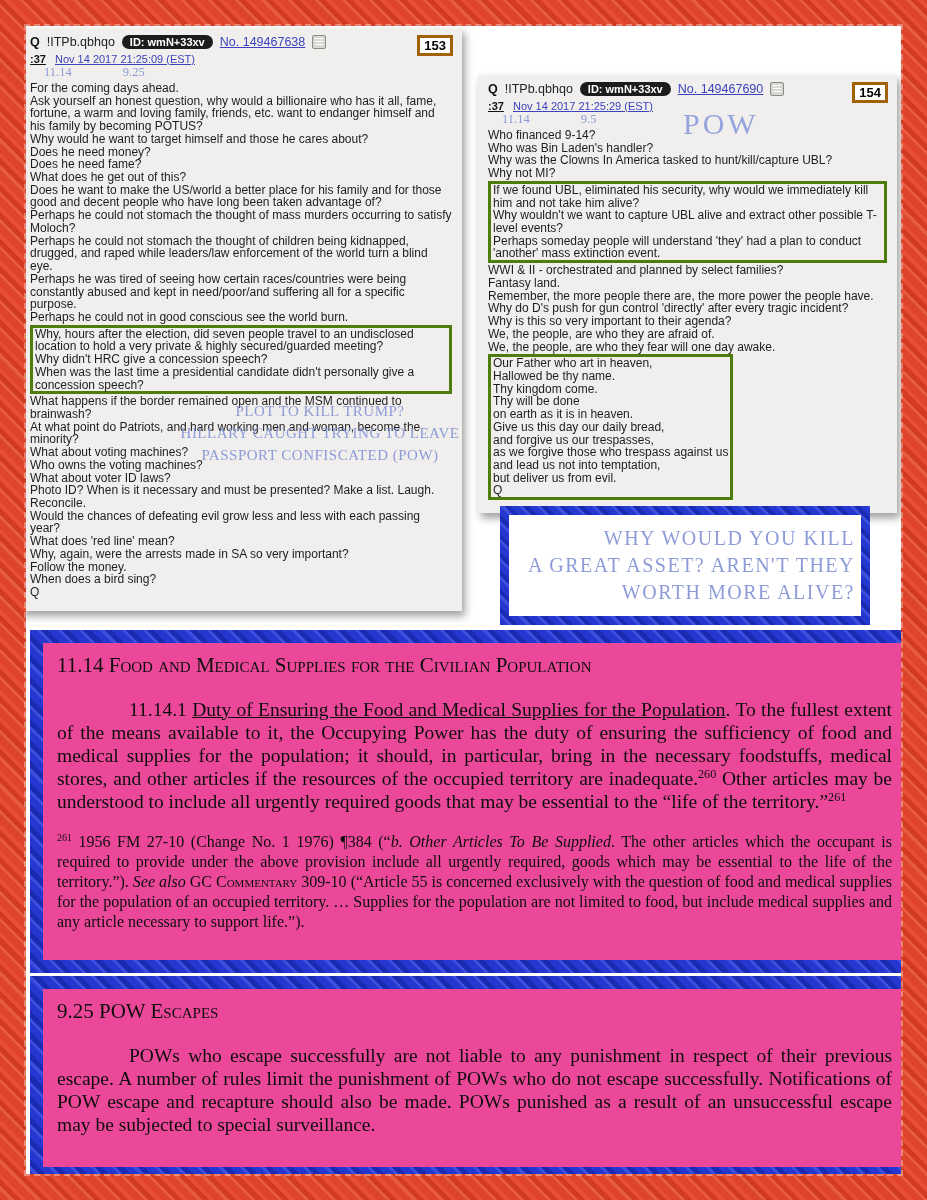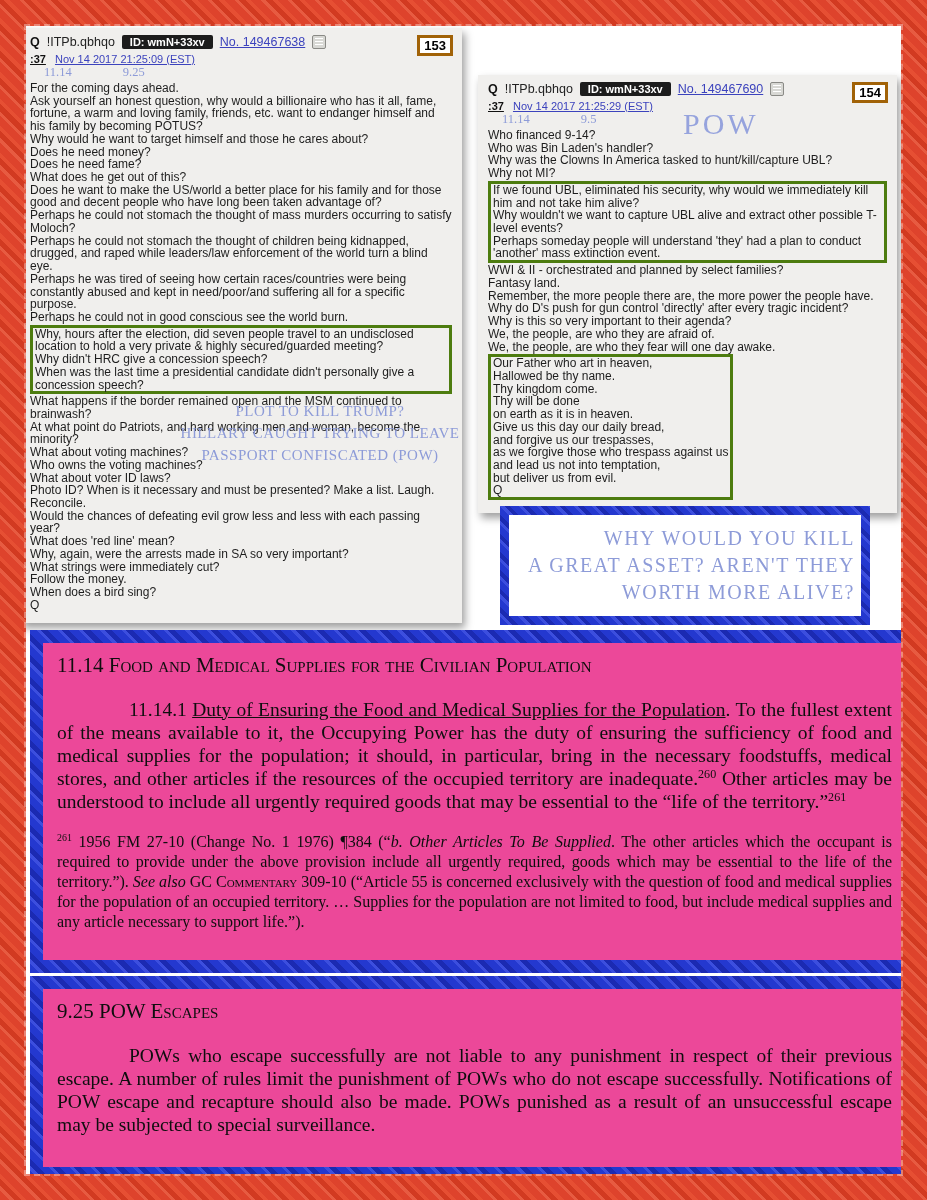--- a/index.html
+++ b/index.html
@@ -17,21 +17,21 @@
   
   .post{position:absolute;background:#f0efed;z-index:10;
     box-shadow:3px 5px 8px rgba(0,0,0,.38);
     padding:7px 10px 12px 10px;color:#1d1d1d;}
   .post-1{left:20px;top:28px;width:422px;}
   .post-2{left:478px;top:75px;width:399px;}
   .post-header{font-size:12.5px;display:flex;align-items:center;gap:7px;}
   .poster-name{font-weight:bold;color:#111;}
   .trip{font-weight:normal;color:#222;}
   .id-pill{background:#1c1c1c;color:#fff;font-weight:bold;font-size:11px;
-    border-radius:2px;padding:1px 8px;}
+    border-radius:7px;padding:1px 8px;}
   .post-no{color:#3c43bd;text-decoration:underline;font-size:12.5px;cursor:pointer;}
   .clip{display:inline-block;width:12px;height:12px;background:#d8d8d4;
     border:1px solid #8a8a86;border-radius:2px;position:relative;}
   .clip:after{content:"";position:absolute;left:2px;top:2px;right:2px;height:1px;
     background:#fff;box-shadow:0 3px 0 #fff,0 6px 0 #fff;}
   .badge{position:absolute;top:7px;right:9px;background:#fff;color:#000;
     border:3px solid #a16207;font-weight:bold;font-size:13px;line-height:15px;
     padding:0 4px;}
   .date-row{font-size:11px;margin-top:4px;}
   .time-prefix{font-weight:bold;color:#111;text-decoration:underline;margin-right:6px;cursor:pointer;}
@@ -130,21 +130,20 @@
 
           <div class="pline">What happens if the border remained open and the MSM continued to brainwash?</div>
             <div class="pline">At what point do Patriots, and hard working men and woman, become the minority?</div>
             <div class="pline">What about voting machines?</div>
             <div class="pline">Who owns the voting machines?</div>
             <div class="pline">What about voter ID laws?</div>
             <div class="pline">Photo ID? When is it necessary and must be presented? Make a list. Laugh. Reconcile.</div>
             <div class="pline">Would the chances of defeating evil grow less and less with each passing year?</div>
             <div class="pline">What does 'red line' mean?</div>
             <div class="pline">Why, again, were the arrests made in SA so very important?</div>
-            <div class="pline">What strings were immediately cut?</div>
             <div class="pline">Follow the money.</div>
             <div class="pline">When does a bird sing?</div>
             <div class="pline">Q</div>
           </div>
         </div>
       </div>
     <div class="overlay-notes">
       <div>PLOT TO KILL  TRUMP?</div>
       <div>HILLARY CAUGHT TRYING TO LEAVE</div>
       <div>PASSPORT CONFISCATED (POW)</div>

